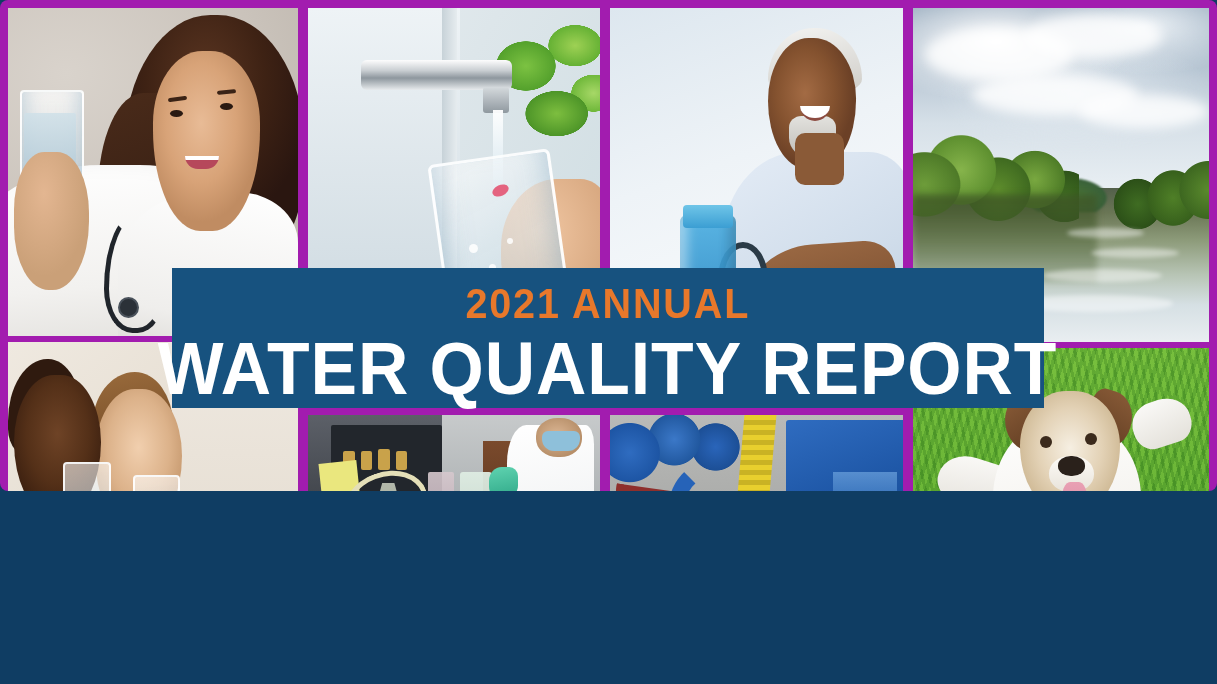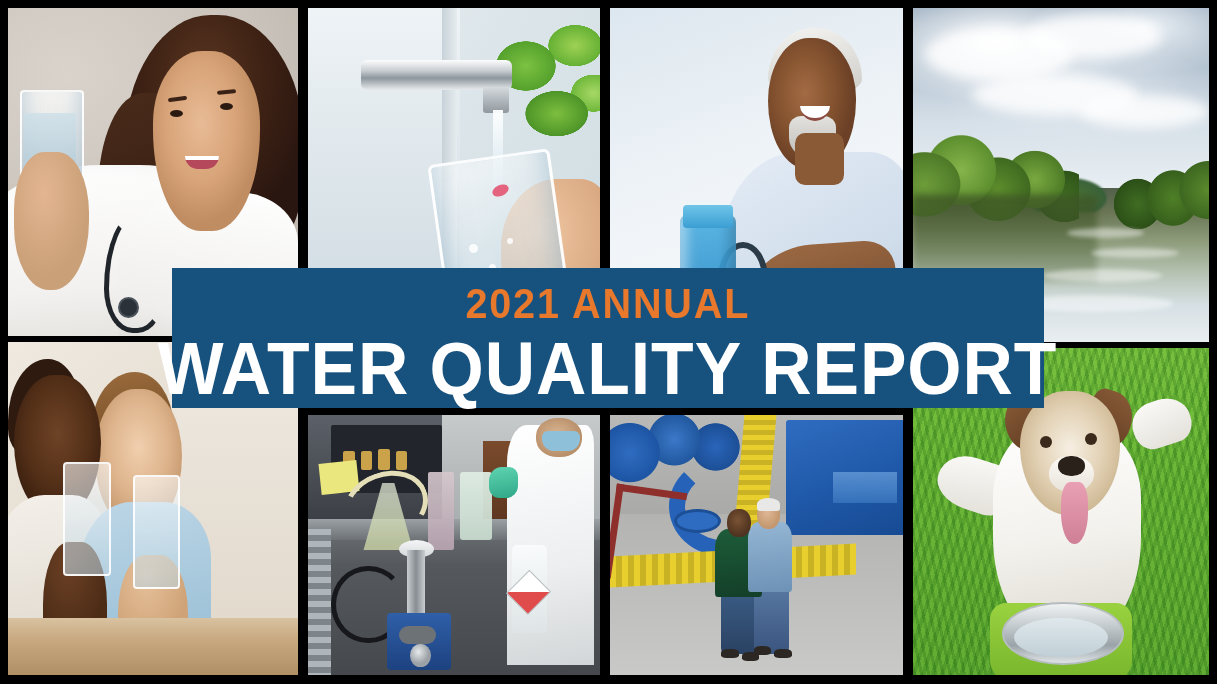--- a/index.html
+++ b/index.html
@@ -3,24 +3,25 @@
 <meta charset="utf-8">
 <style>
   html, body {
     margin: 0;
     padding: 0;
     background: #0f3d63;
   }
   #page {
     position: relative;
     width: 1217px;
-    height: 684px;
-    background: #000000;
+    height: 491px;
+    background: #a21caf;
     overflow: hidden;
     font-family: "Liberation Sans", sans-serif;
+    border-radius: 8px;
   }
 
   
   .tile {
     position: absolute;
     overflow: hidden;
     background: #cfcac4;
   }
   .tile .scene { position: absolute; inset: 0; }
 

